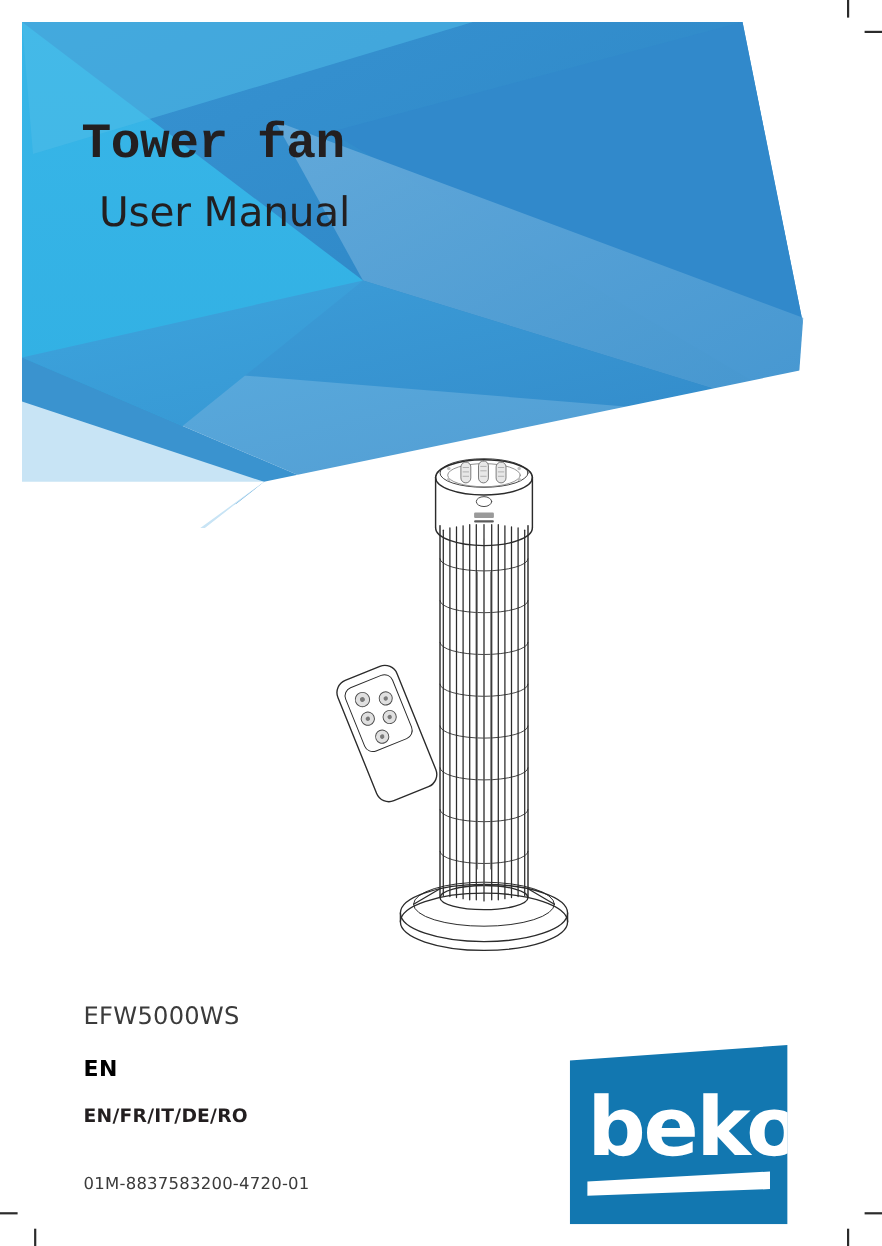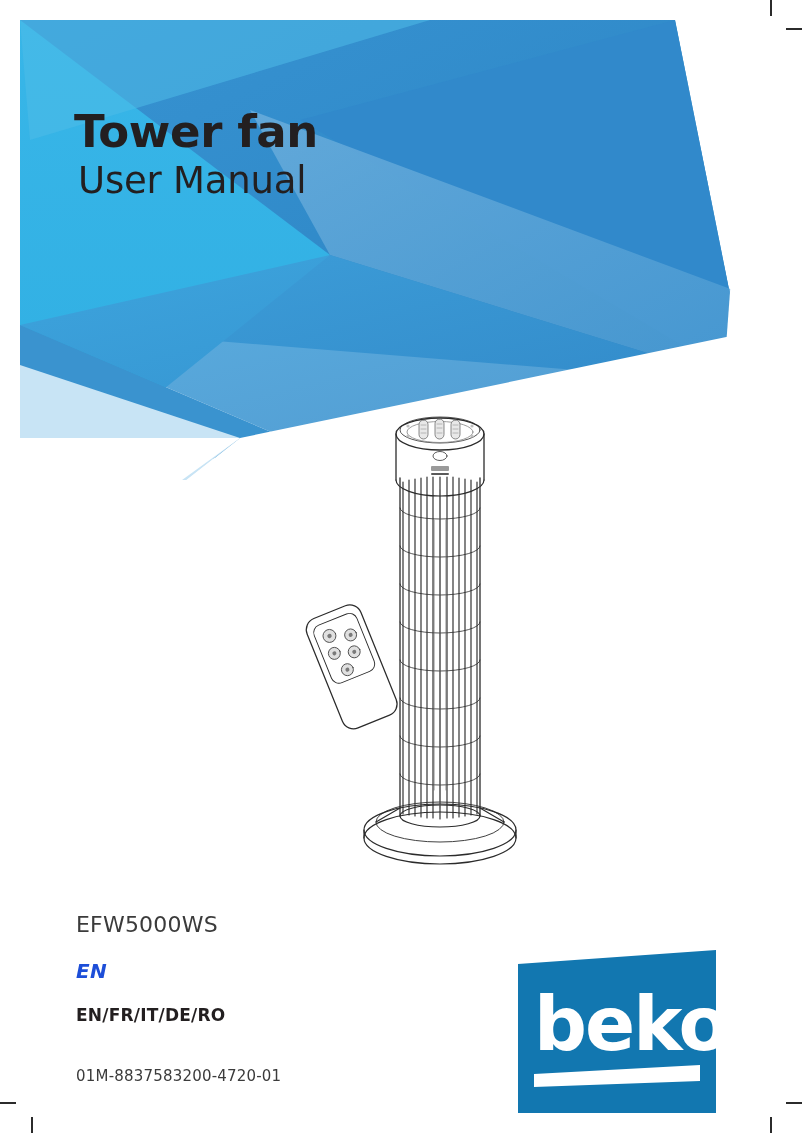--- a/index.html
+++ b/index.html
@@ -56,28 +56,29 @@
     width: 420px;
   }
   .title-main {
     font-size: 45px;
     font-weight: bold;
     color: #231f20;
     line-height: 1.05;
     letter-spacing: -0.4px;
     margin: 0;
     white-space: nowrap;
+    font-family: Liberation Mono, monospace;
   }
   .title-sub {
     font-size: 37px;
     font-weight: normal;
     color: #231f20;
     line-height: 1.18;
     letter-spacing: -0.2px;
-    margin: 4px;
+    margin: 16px;
     white-space: nowrap;
   }
 
   
   .product-art {
     position: absolute;
     left: 288px;
     top: 390px;
     width: 260px;
     height: 500px;
@@ -94,25 +95,24 @@
     font-size: 22px;
     font-weight: normal;
     color: #3b3b3b;
     letter-spacing: 0.2px;
     margin: 0 0 22px 0;
     white-space: nowrap;
   }
   .lang-primary {
     font-size: 20px;
     font-weight: bold;
-    color: #1d4ed8;
+    color: #000000;
     letter-spacing: 0.3px;
     margin: 0 0 22px 0;
     white-space: nowrap;
-    font-style: italic;
   }
   .lang-list {
     font-size: 17px;
     font-weight: bold;
     color: #231f20;
     letter-spacing: 0.2px;
     margin: 0 0 42px 0;
     white-space: nowrap;
   }
   .doc-code {

